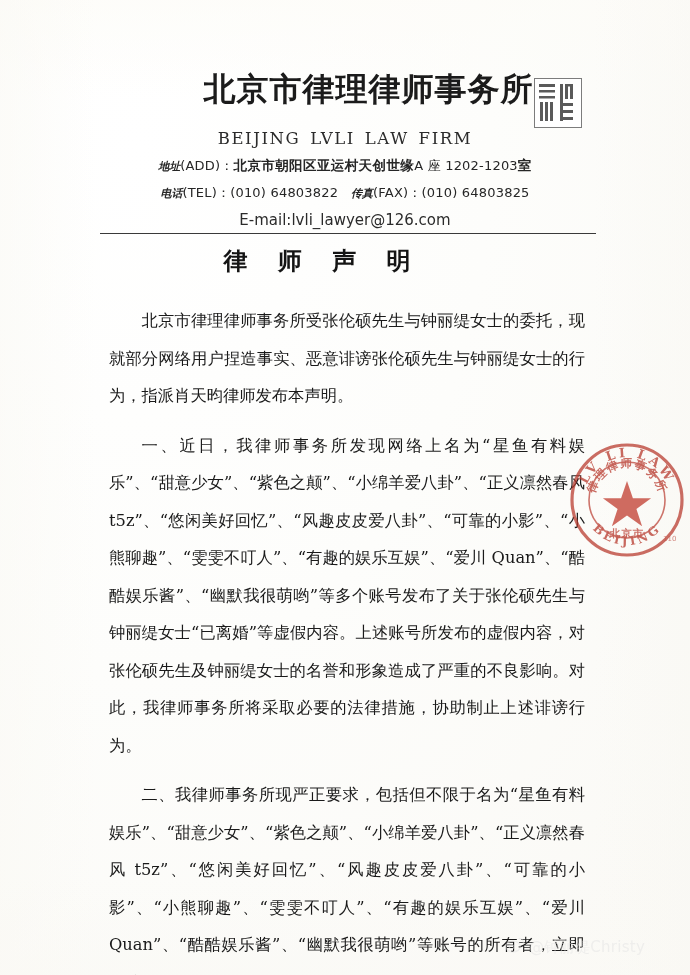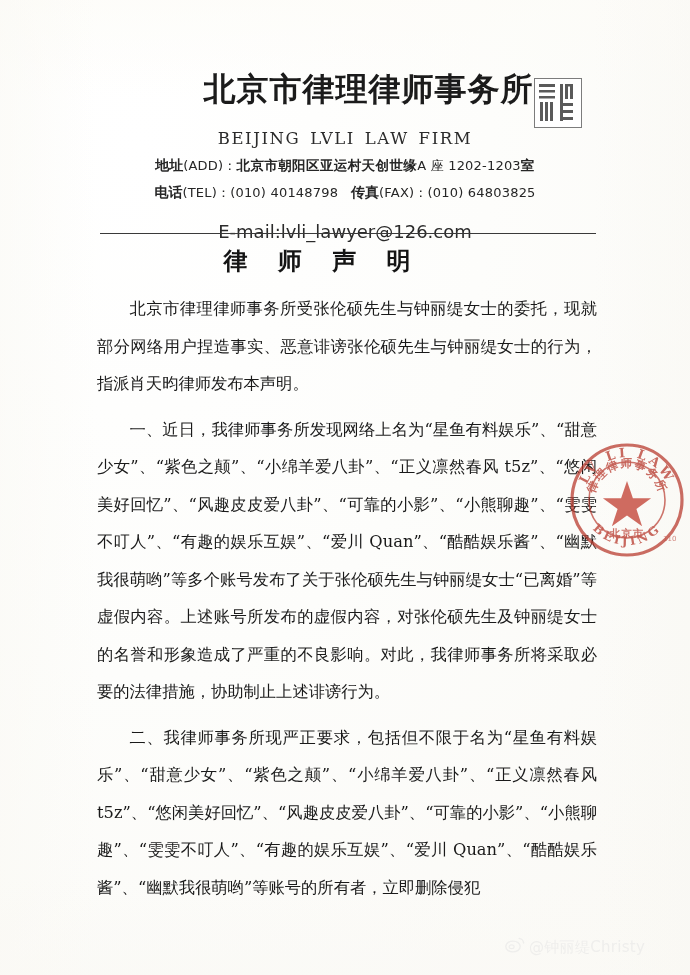--- a/index.html
+++ b/index.html
@@ -65,37 +65,38 @@
   .contact-line {
     font-size: 13.5px;
     color: #262626;
     margin-top: 8px;
     line-height: 1.35;
     white-space: nowrap;
   }
   .contact-line .lbl {
     font-weight: 700;
     font-family: "DejaVu Sans", "Liberation Sans", sans-serif;
-    font-size: 14px;
+    font-size: 11px;
+    font-style: italic;
   }
   .contact-line .lat {
     font-family: "DejaVu Sans", "Liberation Sans", sans-serif;
     font-size: 13px;
     letter-spacing: 0.2px;
   }
   .contact-line .addr-cn {
     font-weight: 700;
     font-family: "DejaVu Sans", "Liberation Sans", sans-serif;
     font-size: 13.5px;
     letter-spacing: 0.4px;
     margin-top: 38px;
   }
   #email-line {
-    margin-top: 19px;
-    font-size: 18px;
+    margin-top: 9px;
+    font-size: 15px;
     font-family: "DejaVu Sans", "Liberation Sans", sans-serif;
     color: #2b2b2b;
   }
 
   
   #header-seal {
     position: absolute;
     left: 534px;
     top: 78px;
     width: 48px;
@@ -136,21 +137,21 @@
     top: 290px;
     width: 500px;
     font-size: 16.3px;
     line-height: 37.5px;
     color: #1a1a1a;
     text-align: justify;
     text-justify: inter-character;
     font-family: "DejaVu Serif", "Liberation Serif", serif;
   }
   #body-text p {
-    margin: 0;
+    margin: 12px;
     text-indent: 2em;
   }
   #body-text p.para-gap {
     margin-top: 8px;
   }
 
   
   #company-seal {
     position: absolute;
     left: 568px;
@@ -191,21 +192,21 @@
     <div class="firm-name-cn">北京市律理律师事务所</div>
 
     <div class="firm-name-en">BEIJING LVLI LAW FIRM</div>
 
     <div class="contact-line">
       <span class="lbl">地址</span><span class="lat">(ADD)：</span><span class="addr-cn">北京市朝阳区亚运村天创世缘</span><span class="lat">A 座 1202-1203</span><span class="addr-cn">室</span>
     </div>
 
 
     <div class="contact-line">
-      <span class="lbl">电话</span><span class="lat">(TEL)：</span><span class="lat">(010) 40148798</span>
+      <span class="lbl">电话</span><span class="lat">(TEL)：</span><span class="lat">(010) 64803822</span>
       &nbsp;
       <span class="lbl">传真</span><span class="lat">(FAX)：</span><span class="lat">(010) 64803825</span>
     </div>
 
     <div id="email-line">E-mail:lvli_lawyer@126.com</div>
   </div>
 
   <div id="header-seal">
     <svg width="46" height="48" viewBox="0 0 46 48" aria-hidden="true">
       <rect x="0" y="0" width="46" height="48" fill="#ffffff"></rect>

